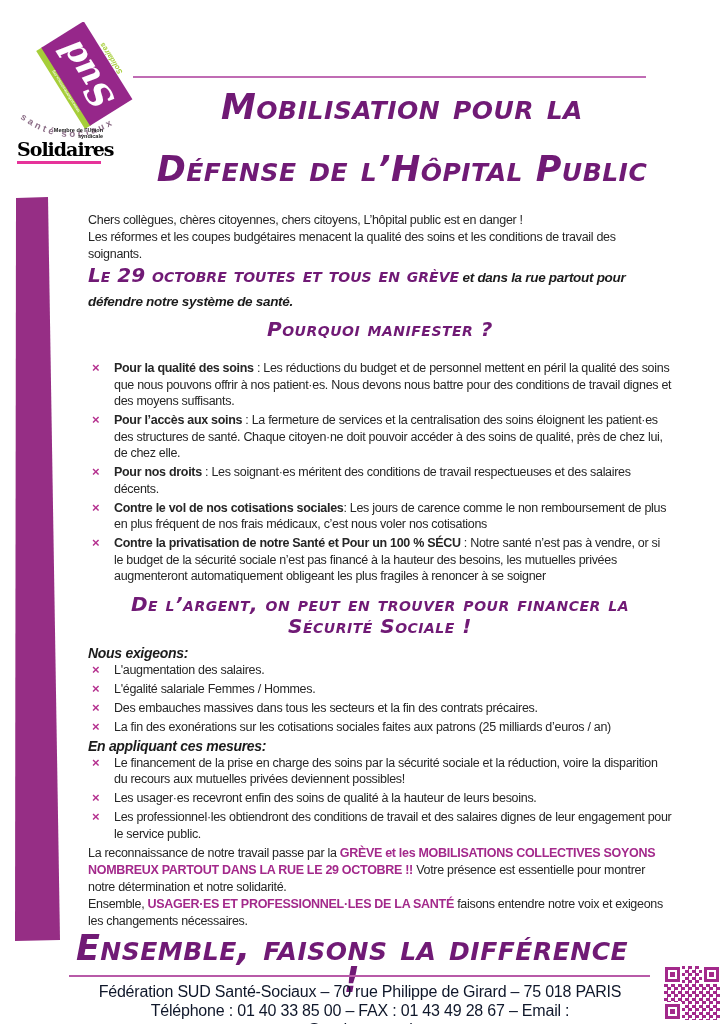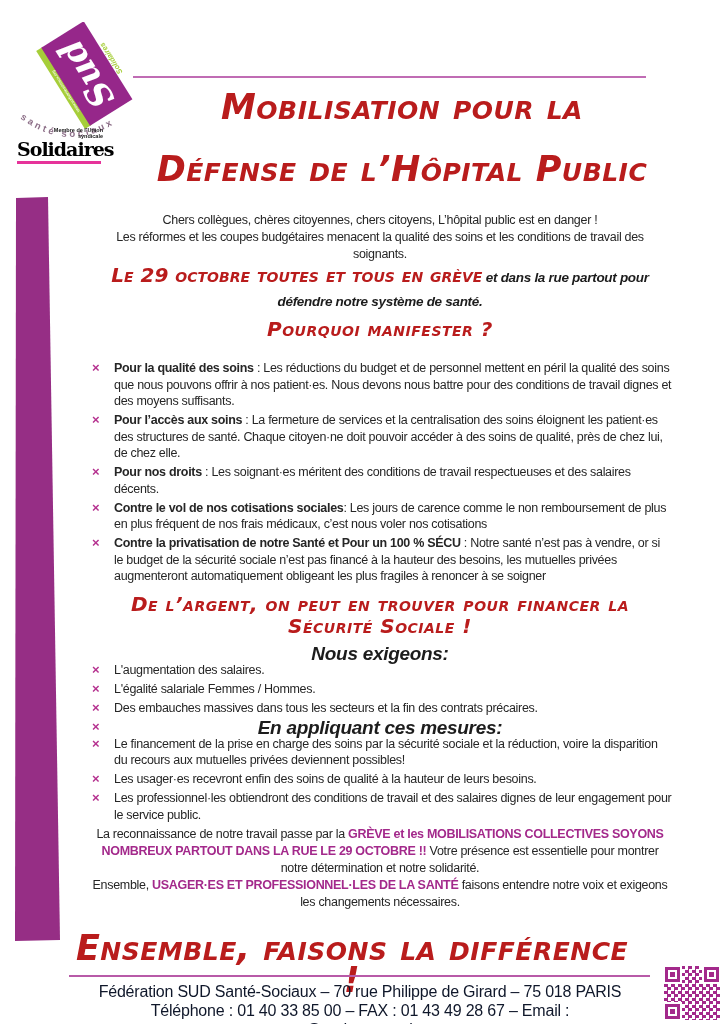--- a/index.html
+++ b/index.html
@@ -14,53 +14,53 @@
     text-align:center; font-size:26px; font-weight:400;
     letter-spacing:3.5px; color:#a3399a; white-space:nowrap;
   }
   .title-rule{
     position:absolute; left:133px; right:78px; top:76px; height:2px;
     background:#c06cb4;
   }
   .mk{
     font-family:"DejaVu Sans", sans-serif;
     font-weight:bold; font-style:italic; font-variant:small-caps;
-    color:#b91c1c; letter-spacing:0.5px;
+    color:#701a75; letter-spacing:0.5px;
   }
   .headline{position:absolute; left:128px; right:48px; text-align:center; font-size:35px; line-height:38px;}
   .headline.l1{top:88px;}
   .headline.l2{top:150px;}
   
   .logo-sud{position:absolute; left:14px; top:22px; width:130px; height:122px;}
   .solidaires{position:absolute; left:17px; top:127px; width:86px;}
   .membre{width:62px; margin-left:auto; font-size:5.5px; line-height:6px; text-align:right; color:#161616; font-weight:bold;}
   .soli-word{font-family:"DejaVu Serif", serif; font-weight:bold; font-size:19px; letter-spacing:-1px; color:#000; line-height:21px;}
   .soli-underline{height:3px; background:#e6339a; margin-top:1px; width:84px;}
   
   .stripe-svg{position:absolute; left:0; top:190px;}
   
   .content{
     position:absolute; left:88px; top:212px; width:584px;
     font-size:12.5px; line-height:17px; letter-spacing:-0.3px;
   }
-  .content p{margin:0;text-align:center;}
+  .content p{margin:0;}
   .p-intro1{margin-bottom:9px;}
   .p-intro2{margin-bottom:11px;}
   .p-greve{line-height:24px; margin-bottom:4px; font-weight:bold; font-style:italic; font-size:13.5px; color:#1c1c1c;}
   .mk-inline{font-size:20px; line-height:24px; letter-spacing:0;}
   .h-center{text-align:center; font-size:20px; margin:4px 0 20px; line-height:22px; font-variant:small-caps;}
   .h-money{margin:3px 0 8px;}
   ul.blist{list-style:none; margin:0; padding:0;}
   ul.blist li{position:relative; padding-left:26px; line-height:16.5px; margin-bottom:2.5px;}
   .bx{
     position:absolute; left:4px; top:0;
     color:#b5318f; font-weight:bold; font-size:13px;
   }
   ul.why{margin-bottom:8px;}
-  .subhead{font-weight:bold; font-style:italic; font-size:19px; margin:10px 0 7px; color:#1c1c1c;}
+  .subhead{font-weight:bold; font-style:italic; font-size:14px; margin:10px 0 7px; color:#1c1c1c;}
   .hl{color:#a3298b; font-weight:bold;}
   .p-recog{margin-top:10px;}
   .p-together{margin-top:11px;}
   
   .slogan{position:absolute; left:70px; right:90px; top:932px; text-align:center; font-size:35px; line-height:32px;}
   .footer-rule{position:absolute; left:69px; top:975px; width:581px; height:2px; background:#b85aa8;}
   .footer-text{
     position:absolute; left:70px; top:982px; width:580px; text-align:center;
     color:#0f172a; font-size:16px; line-height:19px; letter-spacing:-0.2px;
   }
@@ -140,21 +140,21 @@
 
     <p class="subhead">Nous exigeons:</p>
     <ul class="blist">
 
         <li><span class="bx">×</span><span>L'augmentation des salaires.</span></li>
 
         <li><span class="bx">×</span><span>L'égalité salariale Femmes / Hommes.</span></li>
 
         <li><span class="bx">×</span><span>Des embauches massives dans tous les secteurs et la fin des contrats précaires.</span></li>
 
-        <li><span class="bx">×</span></li>
+        <li><span class="bx">×</span><span>La fin des exonérations sur les cotisations sociales faites aux patrons (25 milliards d’euros / an)</span></li>
       </ul>
 
     <p class="subhead">En appliquant ces mesures:</p>
     <ul class="blist">
 
         <li><span class="bx">×</span><span>Le financement de la prise en charge des soins par la sécurité sociale et la réduction, voire la disparition du recours aux mutuelles privées deviennent possibles!</span></li>
 
         <li><span class="bx">×</span><span>Les usager·es recevront enfin des soins de qualité à la hauteur de leurs besoins.</span></li>
 
         <li><span class="bx">×</span><span>Les professionnel·les obtiendront des conditions de travail et des salaires dignes de leur engagement pour le service public.</span></li>

